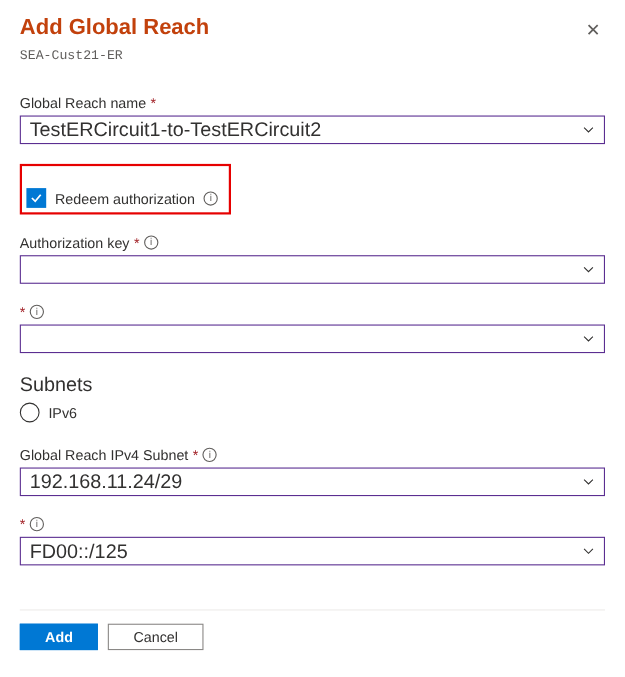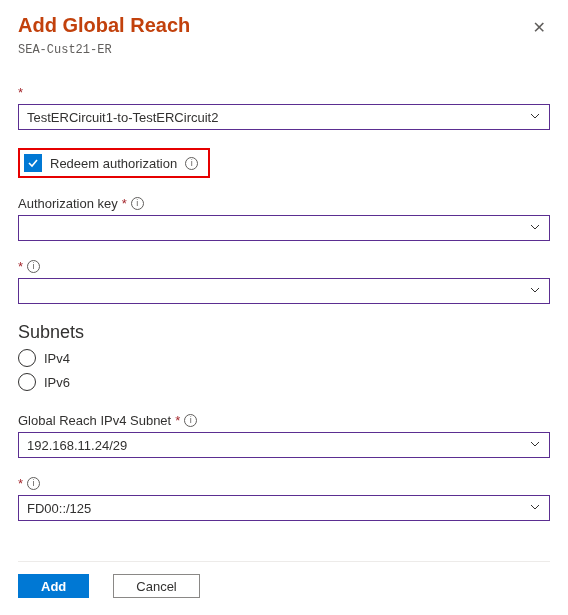--- a/index.html
+++ b/index.html
@@ -69,32 +69,32 @@
     .select-box {
       width: 100%;
       height: 26px;
       border: 1px solid #5b2e91;
       background: #fff;
       display: flex;
       align-items: center;
       justify-content: space-between;
       padding: 0 8px;
       cursor: pointer;
-      font-size: 13px;
+      font-size: 18px;
       color: #323130;
     }
     .select-box .chev {
       color: #323130;
     }
     .checkbox-row {
       display: inline-flex;
       align-items: center;
       gap: 8px;
       border: 2px solid #e60000;
-      padding: 4px 10px 4px 4px;
+      padding: 20px 10px 4px 4px;
       margin-bottom: 18px;
     }
     .checkbox {
       width: 18px;
       height: 18px;
       background: #0078d4;
       display: flex;
       align-items: center;
       justify-content: center;
       color: #fff;
@@ -139,21 +139,21 @@
       width: 10px;
       height: 10px;
       background: #0078d4;
       border-radius: 50%;
     }
     .footer {
       border-top: 1px solid #edebe9;
       padding-top: 12px;
       margin-top: 40px;
       display: flex;
-      gap: 24px;
+      gap: 9px;
     }
     .btn {
       height: 24px;
       padding: 0 22px;
       font-size: 13px;
       cursor: pointer;
       border: 1px solid #8a8886;
       background: #fff;
       color: #323130;
     }
@@ -170,20 +170,21 @@
 
 
 <div class="header">
   <div class="title">Add Global Reach</div>
   <div class="close-icon">✕</div>
 </div>
 <div class="subtitle">SEA-Cust21-ER</div>
 
 <div class="field">
   <div class="field-label">
+    <span>Global Reach name</span>
     <span class="required">*</span>
   </div>
   <div class="select-box">
     <span>TestERCircuit1-to-TestERCircuit2</span>
     <span class="chev"><svg width="12" height="12" viewBox="0 0 12 12">
           <path d="M2 4 L6 8 L10 4" stroke="#323130" stroke-width="1" fill="none"></path>
         </svg></span>
   </div>
 </div>
 
@@ -221,24 +222,20 @@
     <span class="chev"><svg width="12" height="12" viewBox="0 0 12 12">
           <path d="M2 4 L6 8 L10 4" stroke="#323130" stroke-width="1" fill="none"></path>
         </svg></span>
   </div>
 </div>
 
 <div class="radio-group">
   <div class="radio-group-label">Subnets</div>
   <div class="radio-row">
     <div class="radio"></div>
-    <span>IPv4</span>
-  </div>
-  <div class="radio-row">
-    <div class="radio"></div>
     <span>IPv6</span>
   </div>
 </div>
 
 <div class="field">
   <div class="field-label">
     <span>Global Reach IPv4 Subnet</span>
     <span class="required">*</span>
     <span class="info-icon">i</span>
   </div>

